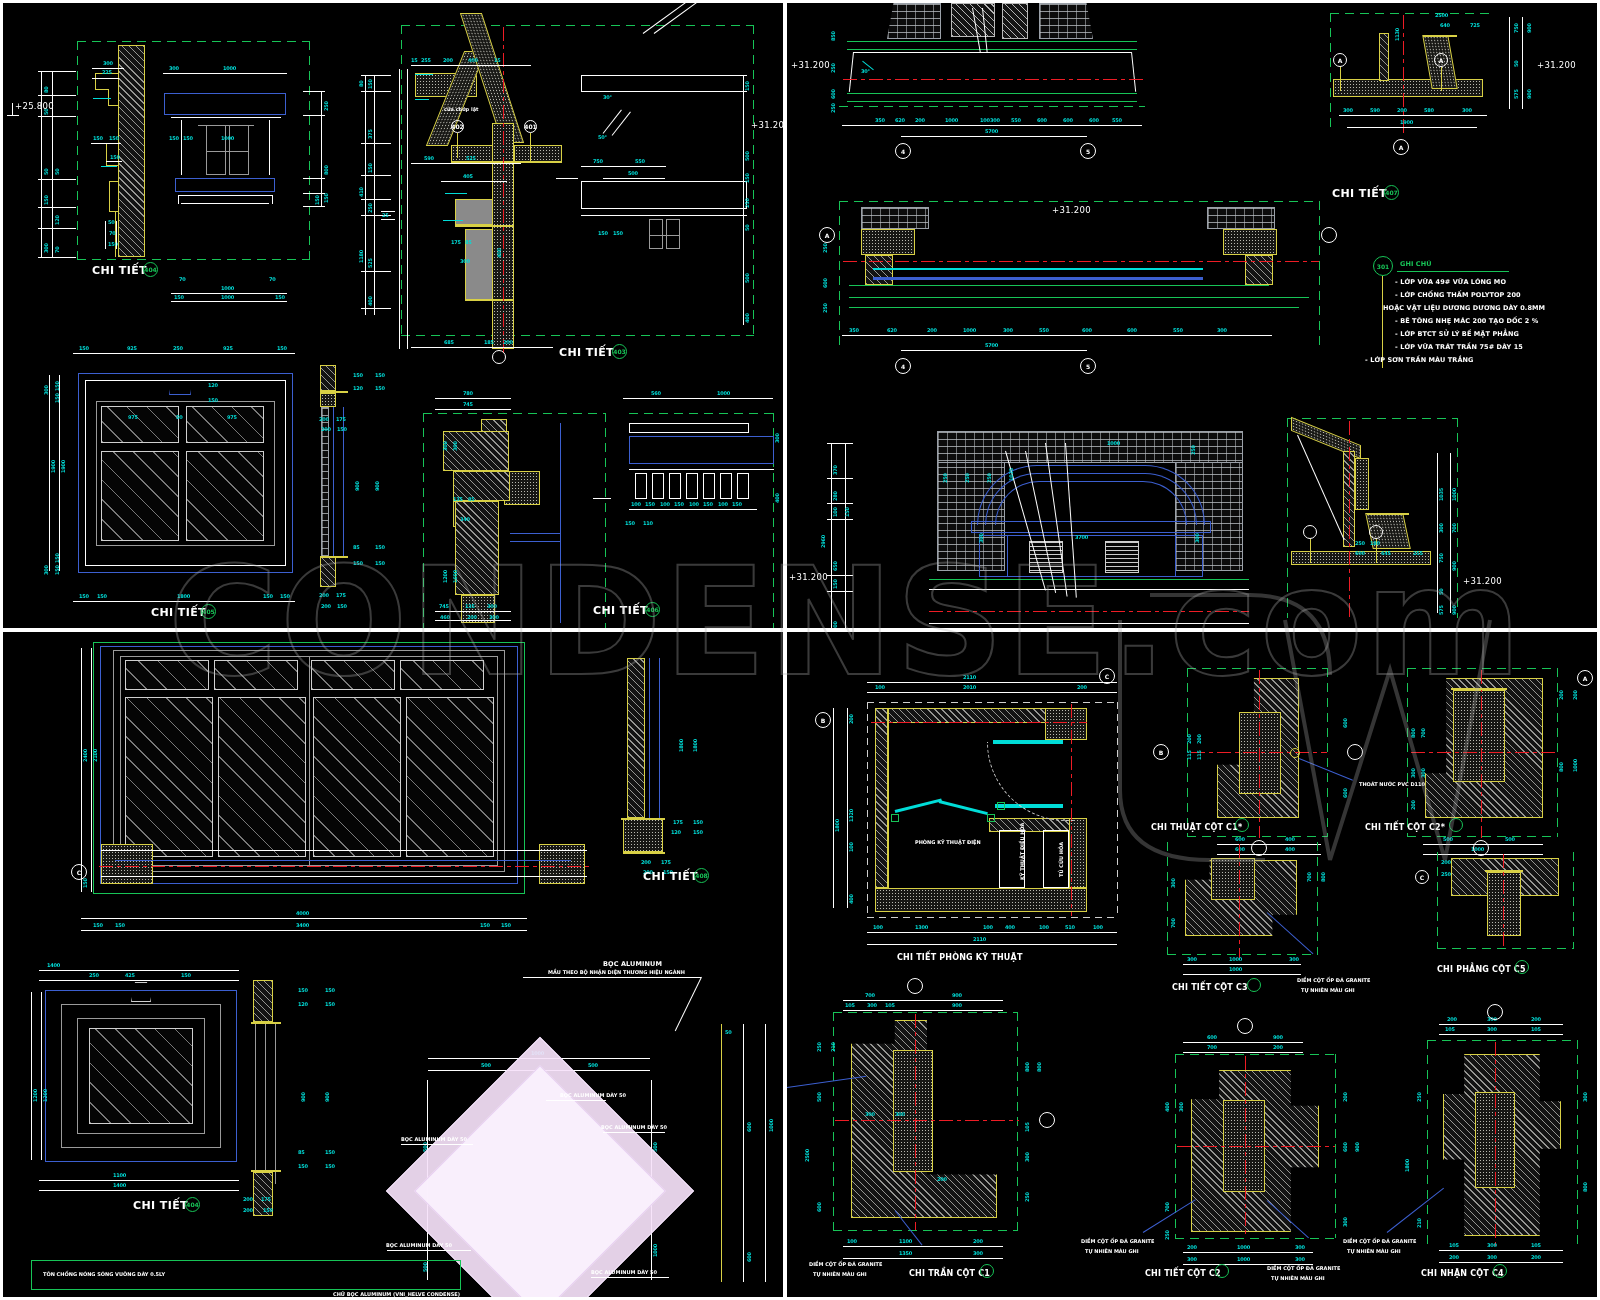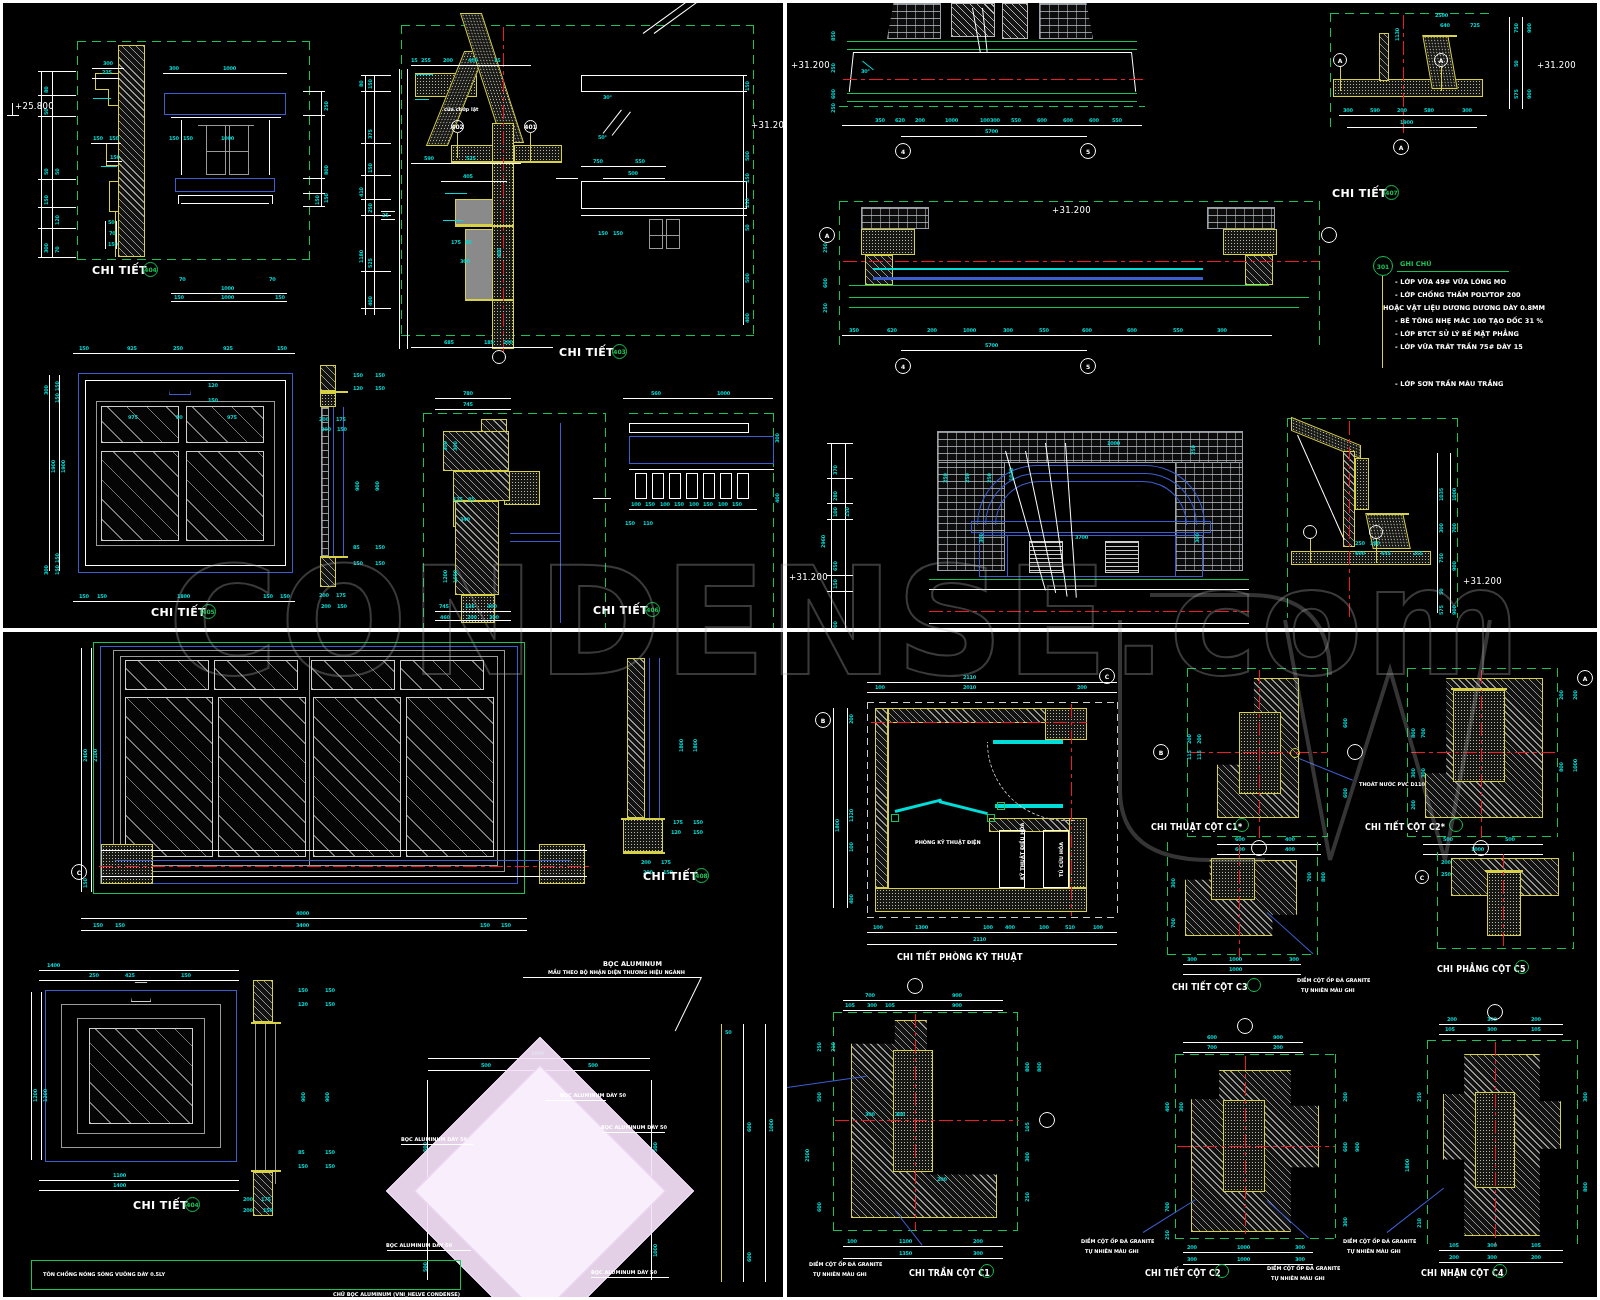--- a/index.html
+++ b/index.html
@@ -564,24 +564,24 @@
     <span class="t dim vert" style="left:36px;top:310px;">250</span>
 
     <div class="bub gr" style="left:586px;top:253px;width:20px;height:20px;">301</div>
     <span class="t note green" style="left:613px;top:258px;">GHI CHÚ</span>
     <div class="ln gr" style="left:610px;top:268px;width:112px;height:1px;"></div>
     <div class="ln yl" style="left:595px;top:273px;width:1px;height:92px;"></div>
     <div id="legend-list">
         <span class="t note" style="left: 608px; top: 276px;">- LỚP VỮA 49# VỮA LÓNG MO</span>
         <span class="t note" style="left: 608px; top: 289px;">- LỚP CHỐNG THẤM POLYTOP 200</span>
         <span class="t note" style="left: 596px; top: 302px;">HOẶC VẬT LIỆU DƯƠNG DƯƠNG DÀY 0.8MM</span>
-        <span class="t note" style="left: 608px; top: 315px;">- BÊ TÔNG NHẸ MÁC 100 TẠO DỐC 31 %</span>
+        <span class="t note" style="left: 608px; top: 315px;">- BÊ TÔNG NHẸ MÁC 200 TẠO DỐC 2 %</span>
         <span class="t note" style="left: 608px; top: 328px;">- LỚP BTCT SỬ LÝ BỀ MẶT PHẲNG</span>
         <span class="t note" style="left: 608px; top: 341px;">- LỚP VỮA TRÁT TRẦN 75# DÀY 15</span>
-        <span class="t note" style="left: 608px; top: 354px; margin-top: 24px;">- LỚP SƠN TRẦN MÀU TRẮNG</span>
+        <span class="t note" style="left: 578px; top: 354px;">- LỚP SƠN TRẦN MÀU TRẮNG</span>
       </div>
 
     <div class="hatch-brick" style="left:150px;top:428px;width:68px;height:140px;"></div>
     <div class="hatch-brick" style="left:388px;top:428px;width:68px;height:140px;"></div>
     <div class="hatch-brick" style="left:150px;top:428px;width:306px;height:32px;"></div>
 
     <div class="arc" style="left:190px;top:462px;width:228px;height:60px;border-radius:114px 114px 0 0;"></div>
     <div class="arc" style="left:198px;top:470px;width:212px;height:52px;border-radius:106px 106px 0 0;"></div>
     <div class="arc" style="left:208px;top:478px;width:192px;height:44px;border-radius:96px 96px 0 0;"></div>
     <div class="box bl" style="left:184px;top:518px;width:240px;height:12px;"></div>

